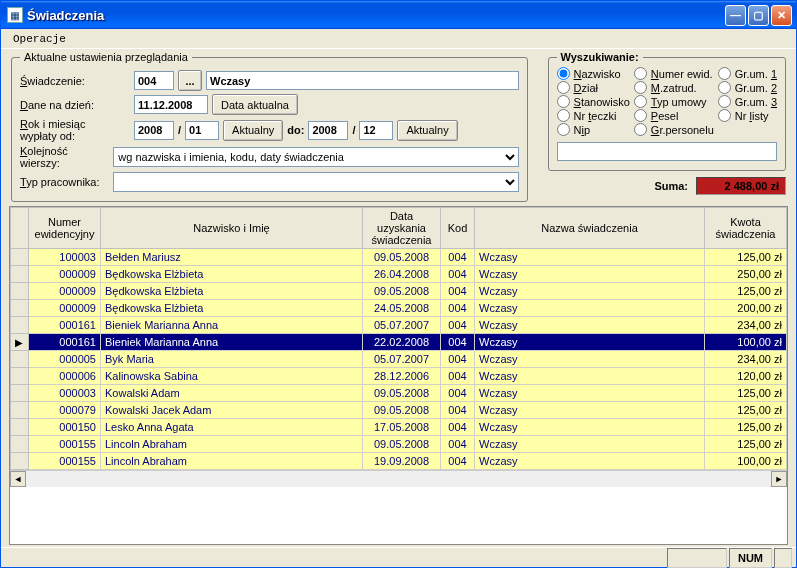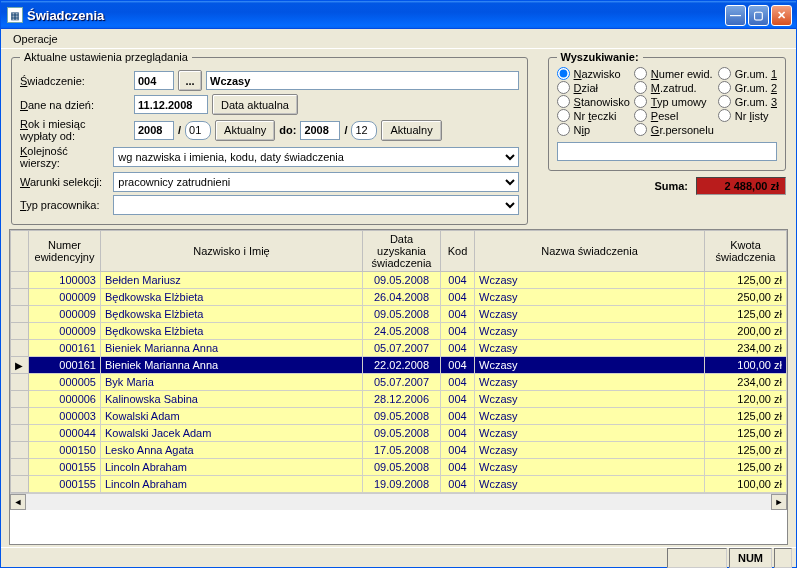--- a/index.html
+++ b/index.html
@@ -9,37 +9,37 @@
     height: 28px; display: flex; align-items: center;
     background: linear-gradient(to bottom, #3b90f8 0%, #0157e4 8%, #0054e3 40%, #036afe 88%, #0464f3 95%, #003dd7 100%);
     color: white; padding: 0 4px 0 6px;
   }
   .titlebar .app-icon { width: 16px; height: 16px; background: #fff; margin-right: 4px; border: 1px solid #7aa; display:flex; align-items:center; justify-content:center; color:#036; font-size:10px;}
   .titlebar .title { font-weight: bold; font-size: 13px; flex: 1; text-shadow: 1px 1px 1px #003; }
   .win-btn { width: 21px; height: 21px; margin-left: 2px; border: 1px solid #fff; border-radius: 3px; display: flex; align-items: center; justify-content: center; font-weight: bold; font-size: 11px; cursor: pointer; }
   .win-min, .win-max { background: linear-gradient(#7ba7e1,#3c6bc0); color: #fff; }
   .win-close { background: linear-gradient(#f4a080,#d64f1f); color: #fff; }
   .menubar { height: 20px; display:flex; align-items: center; padding: 0 6px; background:#ece9d8; border-bottom:1px solid #fff;}
-  .menubar span { padding: 2px 6px; cursor: default; }
+  .menubar span { padding: 2px 6px; cursor: default; font-family: Liberation Mono, monospace; }
   .content { flex: 1; display:flex; flex-direction:column; padding: 2px 8px 2px 8px; overflow:hidden; }
   .top-panels { display:flex; gap:16px; }
   fieldset { border:1px solid #808080; border-radius:3px; padding:4px 8px 6px 8px; }
   legend { padding: 0 4px; }
   .settings { flex:1; }
   .search { width:234px; }
   .row { display:flex; align-items:center; margin:3px 0; gap:4px; }
   .lbl { width:110px; }
   .lbl u { text-decoration: underline; }
   input[type=text] { border:1px solid #7f9db9; background:#fff; height:19px; padding:1px 3px; font-family:inherit; font-size:11px; }
   select { border:1px solid #7f9db9; background:#fff; height:20px; font-family:inherit; font-size:11px; width:100%; }
   button { font-family:inherit; font-size:11px; background:#ece9d8; border:1px solid #888; border-radius:2px; height:21px; padding:0 8px; cursor:pointer; box-shadow: inset 1px 1px #fff, inset -1px -1px #c0c0c0;}
   .fw { font-weight:bold; }
   .code-in { width:40px; font-weight:bold; }
   .year-in { width:40px; font-weight:bold; }
-  .mon-in { width:26px; font-weight:normal;border-radius:8px; }
+  .mon-in { width:34px; font-weight:bold; }
   .date-in { width:74px; font-weight:bold; }
   .name-in { flex:1; font-weight:bold; background:#ece9d8; border:1px solid #999;}
   .dots-btn { width:24px; padding:0; font-weight:bold;}
   .radio-grid { display:grid; grid-template-columns: repeat(3, 1fr); gap:1px 4px; font-size:11px; }
   .radio-item { display:flex; align-items:center; gap:4px; white-space:nowrap; }
   .radio-item input { margin:0; }
   .sum-row { display:flex; justify-content:flex-end; align-items:center; gap:8px; margin:6px 2px 2px 0; }
   .sum-box { border:1px inset #999; background:#b91c1c; padding:2px 6px; font-weight:bold; width:90px; text-align:right; }
   .grid-wrap { flex:1; border:1px solid #888; background:#fff; margin-top:4px; display:flex; flex-direction:column; overflow:hidden;}
   table { border-collapse: collapse; width:100%; table-layout:fixed;border-radius:11px; }
@@ -106,24 +106,20 @@
           <span class="fw">/</span>
           <input type="text" class="mon-in" value="12" style="">
           <button>Aktualny</button>
         </div>
 
         <div class="row">
           <span class="lbl"><u>K</u>olejność wierszy:</span>
           <select><option>wg nazwiska i imienia, kodu, daty świadczenia</option></select>
         </div>
         <div class="row">
-          <span class="lbl"><u>W</u>arunki selekcji:</span>
-          <select><option>pracownicy zatrudnieni</option></select>
-        </div>
-        <div class="row">
           <span class="lbl"><u>T</u>yp pracownika:</span>
           <select><option></option></select>
         </div>
       </fieldset>
 
       <div style="display:flex; flex-direction:column;">
         <fieldset class="search">
           <legend class="fw">Wyszukiwanie:</legend>
           <div class="radio-grid" id="radio-grid">
               <label class="radio-item">
@@ -293,21 +289,21 @@
               <td class="sel-marker"></td>
               <td class="num">000003</td>
               <td class="txt">Kowalski Adam</td>
               <td class="txt" style="text-align:center">09.05.2008</td>
               <td class="txt" style="text-align:center">004</td>
               <td class="txt">Wczasy</td>
               <td class="kwota">125,00 zł</td>
             </tr>
             <tr class="ylw">
               <td class="sel-marker"></td>
-              <td class="num">000044</td>
+              <td class="num">000079</td>
               <td class="txt">Kowalski Jacek Adam</td>
               <td class="txt" style="text-align:center">09.05.2008</td>
               <td class="txt" style="text-align:center">004</td>
               <td class="txt">Wczasy</td>
               <td class="kwota">125,00 zł</td>
             </tr>
             <tr class="ylw">
               <td class="sel-marker"></td>
               <td class="num">000150</td>
               <td class="txt">Lesko Anna Agata</td>

